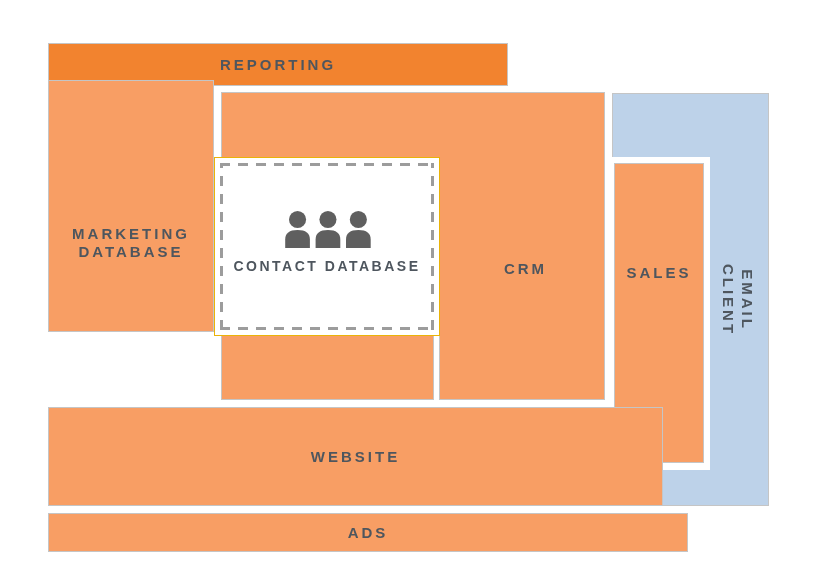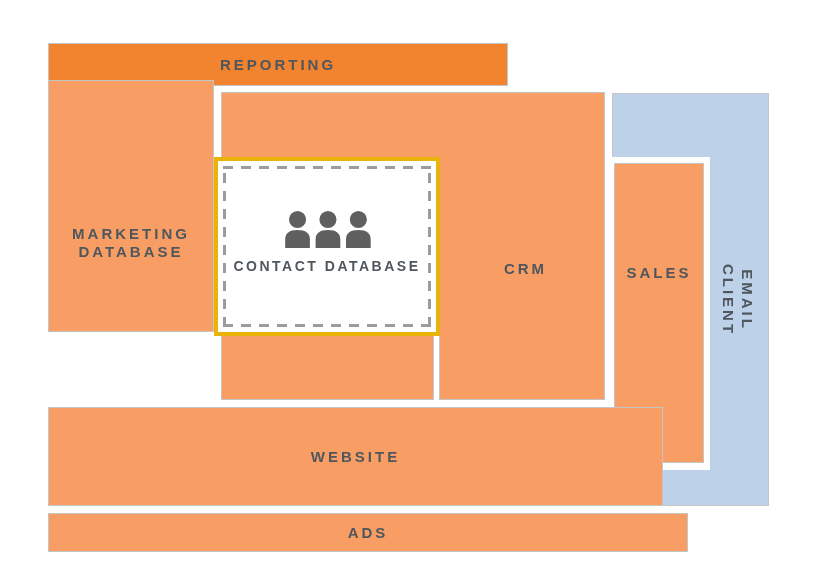--- a/index.html
+++ b/index.html
@@ -41,21 +41,21 @@
     display: flex; align-items: center; justify-content: center;
   }
   .email-lbl { transform: rotate(90deg); line-height: 19px; }
 
   
   .contact-box {
     position: absolute;
     left: 214px; top: 157px; width: 226px; height: 179px;
     background: #ffffff;
     box-sizing: border-box;
-    border: 4px solid #eab308;
+    border: 1px solid #eab308;
   }
   .dashed-frame {
     position: absolute; inset: 5px;
     background:
       repeating-linear-gradient(90deg, #9C9C9C 0 10px, transparent 10px 18px) left top    / 100% 3px no-repeat,
       repeating-linear-gradient(90deg, #9C9C9C 0 10px, transparent 10px 18px) left bottom / 100% 3px no-repeat,
       repeating-linear-gradient(0deg,  #9C9C9C 0 10px, transparent 10px 18px) left top    / 3px 100% no-repeat,
       repeating-linear-gradient(0deg,  #9C9C9C 0 10px, transparent 10px 18px) right top   / 3px 100% no-repeat;
   }
   .contact-content {

